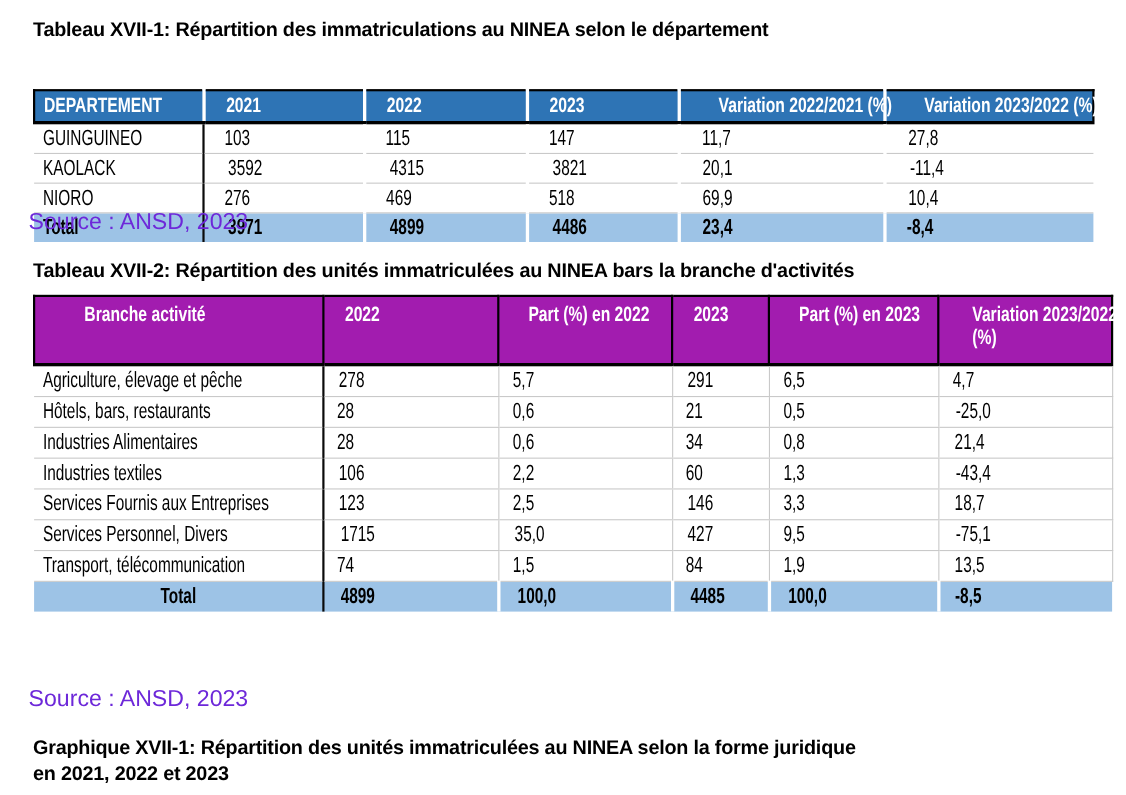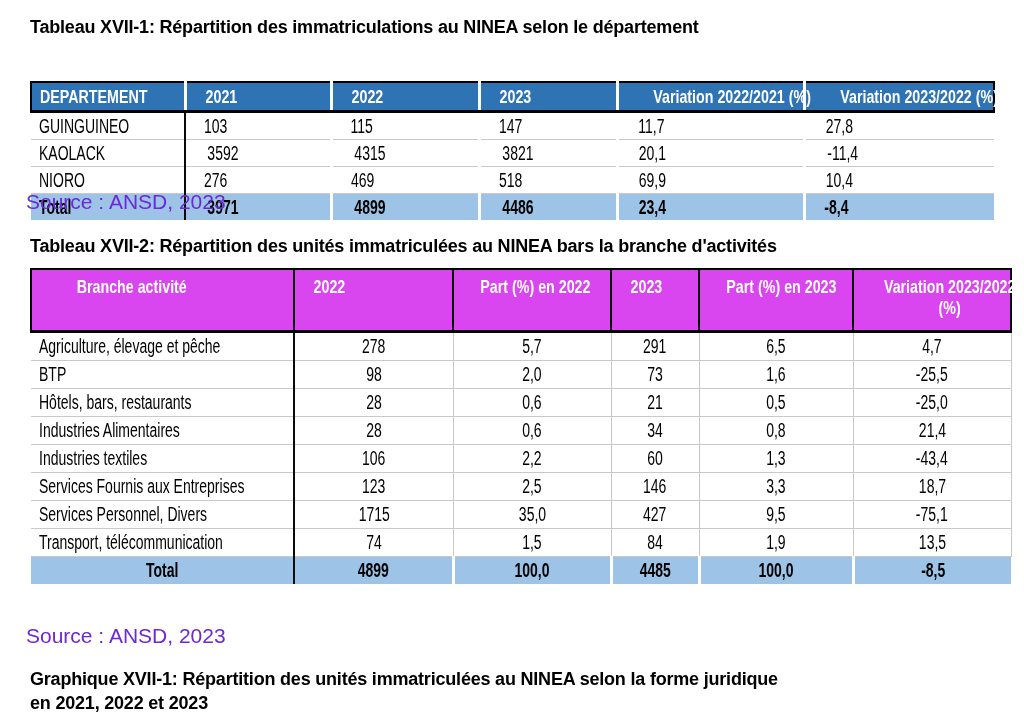--- a/index.html
+++ b/index.html
@@ -15,21 +15,21 @@
   .source{
     position:absolute;left:26px;margin:0;
     font-size:21px;font-weight:normal;color:#6d28d9;
   }
   table.tbl{
     position:absolute;left:30px;border-collapse:collapse;table-layout:fixed;
   }
   
   .cnd{display:inline-block;transform:scaleX(0.70);white-space:pre;letter-spacing:0;}
   thead .cnd{transform:scaleX(0.75);}
-  .al{text-align:left}.ac{text-align:center}.ar{text-align:left}
+  .al{text-align:left}.ac{text-align:left}.ar{text-align:left}
   .al .cnd{transform-origin:0 50%;}
   .ar .cnd{transform-origin:100% 50%;}
   .ac .cnd{transform-origin:50% 50%;}
 
   
   .t1{width:963px;margin-top:24px;}
   .t1 thead th{
     background:#2E74B5;color:#fff;font-weight:bold;font-size:19px;
     height:27px;line-height:27px;padding:0 8px;
     border-top:2px solid #000;border-bottom:3px solid #000;border-left:3px solid #fff;
@@ -40,21 +40,21 @@
     font-size:20px;height:26px;line-height:26px;padding:0 8px;
     border-bottom:1px solid #C9C9C9;border-left:3px solid #fff;
   }
   .t1 td:first-child{border-left:none;}
   .t1 tbody td:nth-child(2){border-left:2px solid #0a0a0a;}
   .t1 tr.total td{background:#9DC3E6;font-weight:bold;border-bottom:none;}
 
   
   .t2{width:980px;}
   .t2 thead th{
-    background:#d946ef;color:#fff;font-weight:bold;font-size:19px;
+    background:#a21caf;color:#fff;font-weight:bold;font-size:19px;
     height:54px;line-height:21px;padding:6px 8px 0;vertical-align:top;
     border:2px solid #000;border-bottom:3px solid #000;margin-left:44px;
   }
   .t2 td{
     font-size:20px;height:27px;line-height:27px;padding:0 8px;
     border-bottom:1px solid #C9C9C9;border-left:1px solid #C9C9C9;
   }
   .t2 td:first-child{border-left:none;}
   .t2 td:last-child{border-right:1px solid #C9C9C9;}
   .t2 tbody td:nth-child(2){border-left:2px solid #0a0a0a;}
@@ -164,28 +164,20 @@
     <tbody>
         <tr>
           <td class="al"><span class="cnd">Agriculture, élevage et pêche</span></td>
           <td class="ac"><span class="cnd">278</span></td>
           <td class="ac"><span class="cnd">5,7</span></td>
           <td class="ac"><span class="cnd">291</span></td>
           <td class="ac"><span class="cnd">6,5</span></td>
           <td class="ac"><span class="cnd">4,7</span></td>
         </tr>
         <tr>
-          <td class="al"><span class="cnd">BTP</span></td>
-          <td class="ac"><span class="cnd">98</span></td>
-          <td class="ac"><span class="cnd">2,0</span></td>
-          <td class="ac"><span class="cnd">73</span></td>
-          <td class="ac"><span class="cnd">1,6</span></td>
-          <td class="ac"><span class="cnd">-25,5</span></td>
-        </tr>
-        <tr>
           <td class="al"><span class="cnd">Hôtels, bars, restaurants</span></td>
           <td class="ac"><span class="cnd">28</span></td>
           <td class="ac"><span class="cnd">0,6</span></td>
           <td class="ac"><span class="cnd">21</span></td>
           <td class="ac"><span class="cnd">0,5</span></td>
           <td class="ac"><span class="cnd">-25,0</span></td>
         </tr>
         <tr>
           <td class="al"><span class="cnd">Industries Alimentaires</span></td>
           <td class="ac"><span class="cnd">28</span></td>

